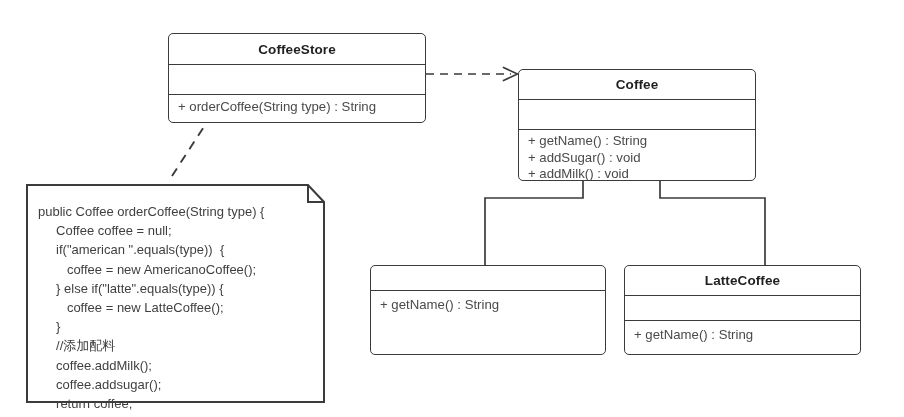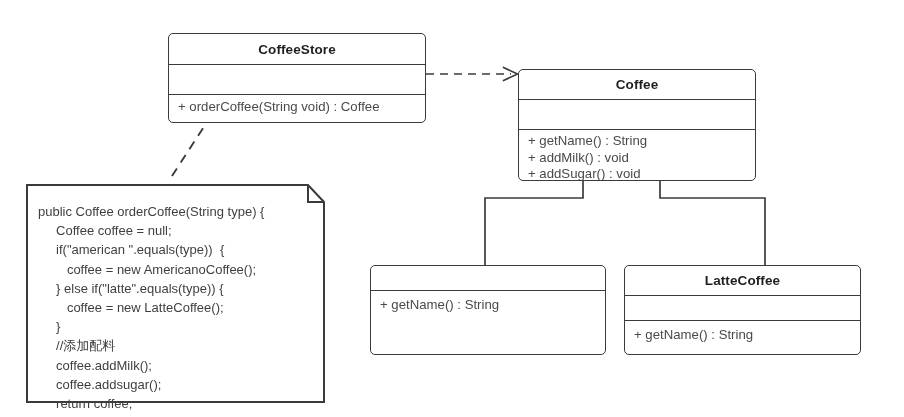--- a/index.html
+++ b/index.html
@@ -139,31 +139,31 @@
     <g>
       <path d="M 765 265 L 765 198 L 660 198 L 660 148" fill="none" stroke="#3b3b3b" stroke-width="1.7" stroke-linejoin="miter" stroke-linecap="butt"></path>
       <path d="M 660 137 L 652.5 150 L 667.5 150 Z" fill="#ffffff" stroke="#3b3b3b" stroke-width="1.7" stroke-linejoin="miter"></path>
     </g>
   </svg>
 
   <div class="uml-class" id="class-coffeestore">
     <div class="cls-name">CoffeeStore</div>
     <div class="cls-attrs"></div>
     <div class="cls-ops">
-      <div class="op-line">+ orderCoffee(String void) : Coffee</div>
+      <div class="op-line">+ orderCoffee(String type) : String</div>
     </div>
   </div>
 
   <div class="uml-class" id="class-coffee">
     <div class="cls-name">Coffee</div>
     <div class="cls-attrs"></div>
     <div class="cls-ops">
       <div class="op-line">+ getName() : String</div>
+      <div class="op-line">+ addSugar() : void</div>
       <div class="op-line">+ addMilk() : void</div>
-      <div class="op-line">+ addSugar() : void</div>
     </div>
   </div>
 
   <div class="uml-class" id="class-americancoffee">
     <div class="cls-attrs"></div>
     <div class="cls-ops">
       <div class="op-line">+ getName() : String</div>
     </div>
   </div>
 

